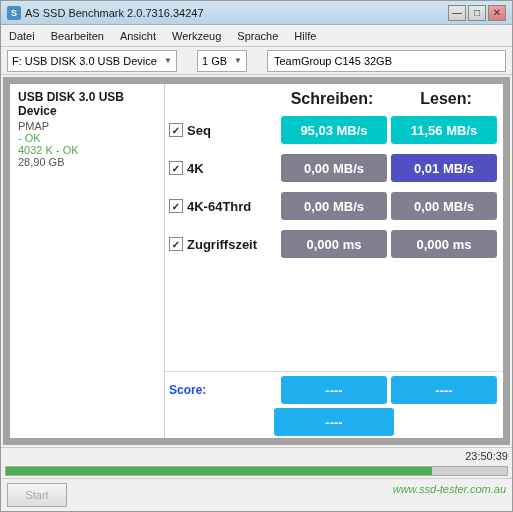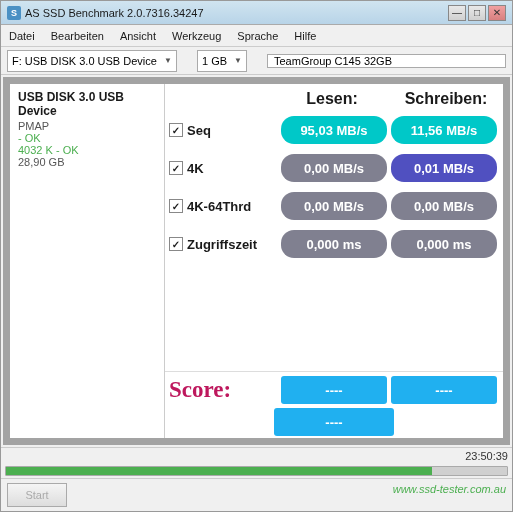--- a/index.html
+++ b/index.html
@@ -110,21 +110,21 @@
       height: 22px;
       display: flex;
       align-items: center;
       justify-content: space-between;
     }
     .device-name-field {
       background: white;
       border: 1px solid #aaa;
       padding: 2px 6px;
       font-size: 11px;
-      height: 14px;
+      height: 22px;
       flex: 1;
       display: flex;
       align-items: center;
     }
     .main-content {
       display: flex;
       flex: 1;
       border: 7px solid #a3a3a3;
       margin: 2px;
       background: white;
@@ -202,45 +202,44 @@
       background: white;
       display: flex;
       align-items: center;
       justify-content: center;
       font-size: 10px;
     }
     .result-cell {
       flex: 1;
       margin: 0 2px;
       height: 28px;
-      border-radius: 13px;
+      border-radius: 3px;
       display: flex;
       align-items: center;
       justify-content: center;
       font-size: 13px;
       font-weight: bold;
       color: white;
     }
     .cell-teal { background: #00C8C8; }
     .cell-purple { background: #5050C0; }
     .cell-gray { background: #808090; }
     .score-section {
       padding: 4px 4px 2px 4px;
       border-top: 1px solid #ddd;
     }
     .score-row {
       display: flex;
       align-items: center;
     }
     .score-label {
-      font-size: 23px;
-      font-weight: bold;
-      color: #be185d;
+      font-size: 12px;
+      font-weight: bold;
+      color: #1d4ed8;
       width: 110px;
-      font-family: Liberation Serif, serif;
     }
     .score-cell {
       flex: 1;
       margin: 0 2px;
       height: 28px;
       background: #20B0F0;
       border-radius: 3px;
       display: flex;
       align-items: center;
       justify-content: center;
@@ -376,22 +375,22 @@
       <div class="pmap-label">PMAP</div>
       <div class="status-ok">- OK</div>
       <div class="status-ok2">4032 K - OK</div>
       <div class="disk-size">28,90 GB</div>
     </div>
 
     <div class="right-panel">
 
       <div class="results-header">
         <div style="width:110px; flex-shrink:0;"></div>
+        <div class="col-header">Schreiben:</div>
         <div class="col-header">Lesen:</div>
-        <div class="col-header">Schreiben:</div>
       </div>
 
       <div class="bench-table">
 
         <div class="bench-row">
           <div class="row-label">
             <div class="checkbox">✓</div>
             <span>Seq</span>
           </div>
           <div class="result-cell cell-teal">95,03 MB/s</div>

